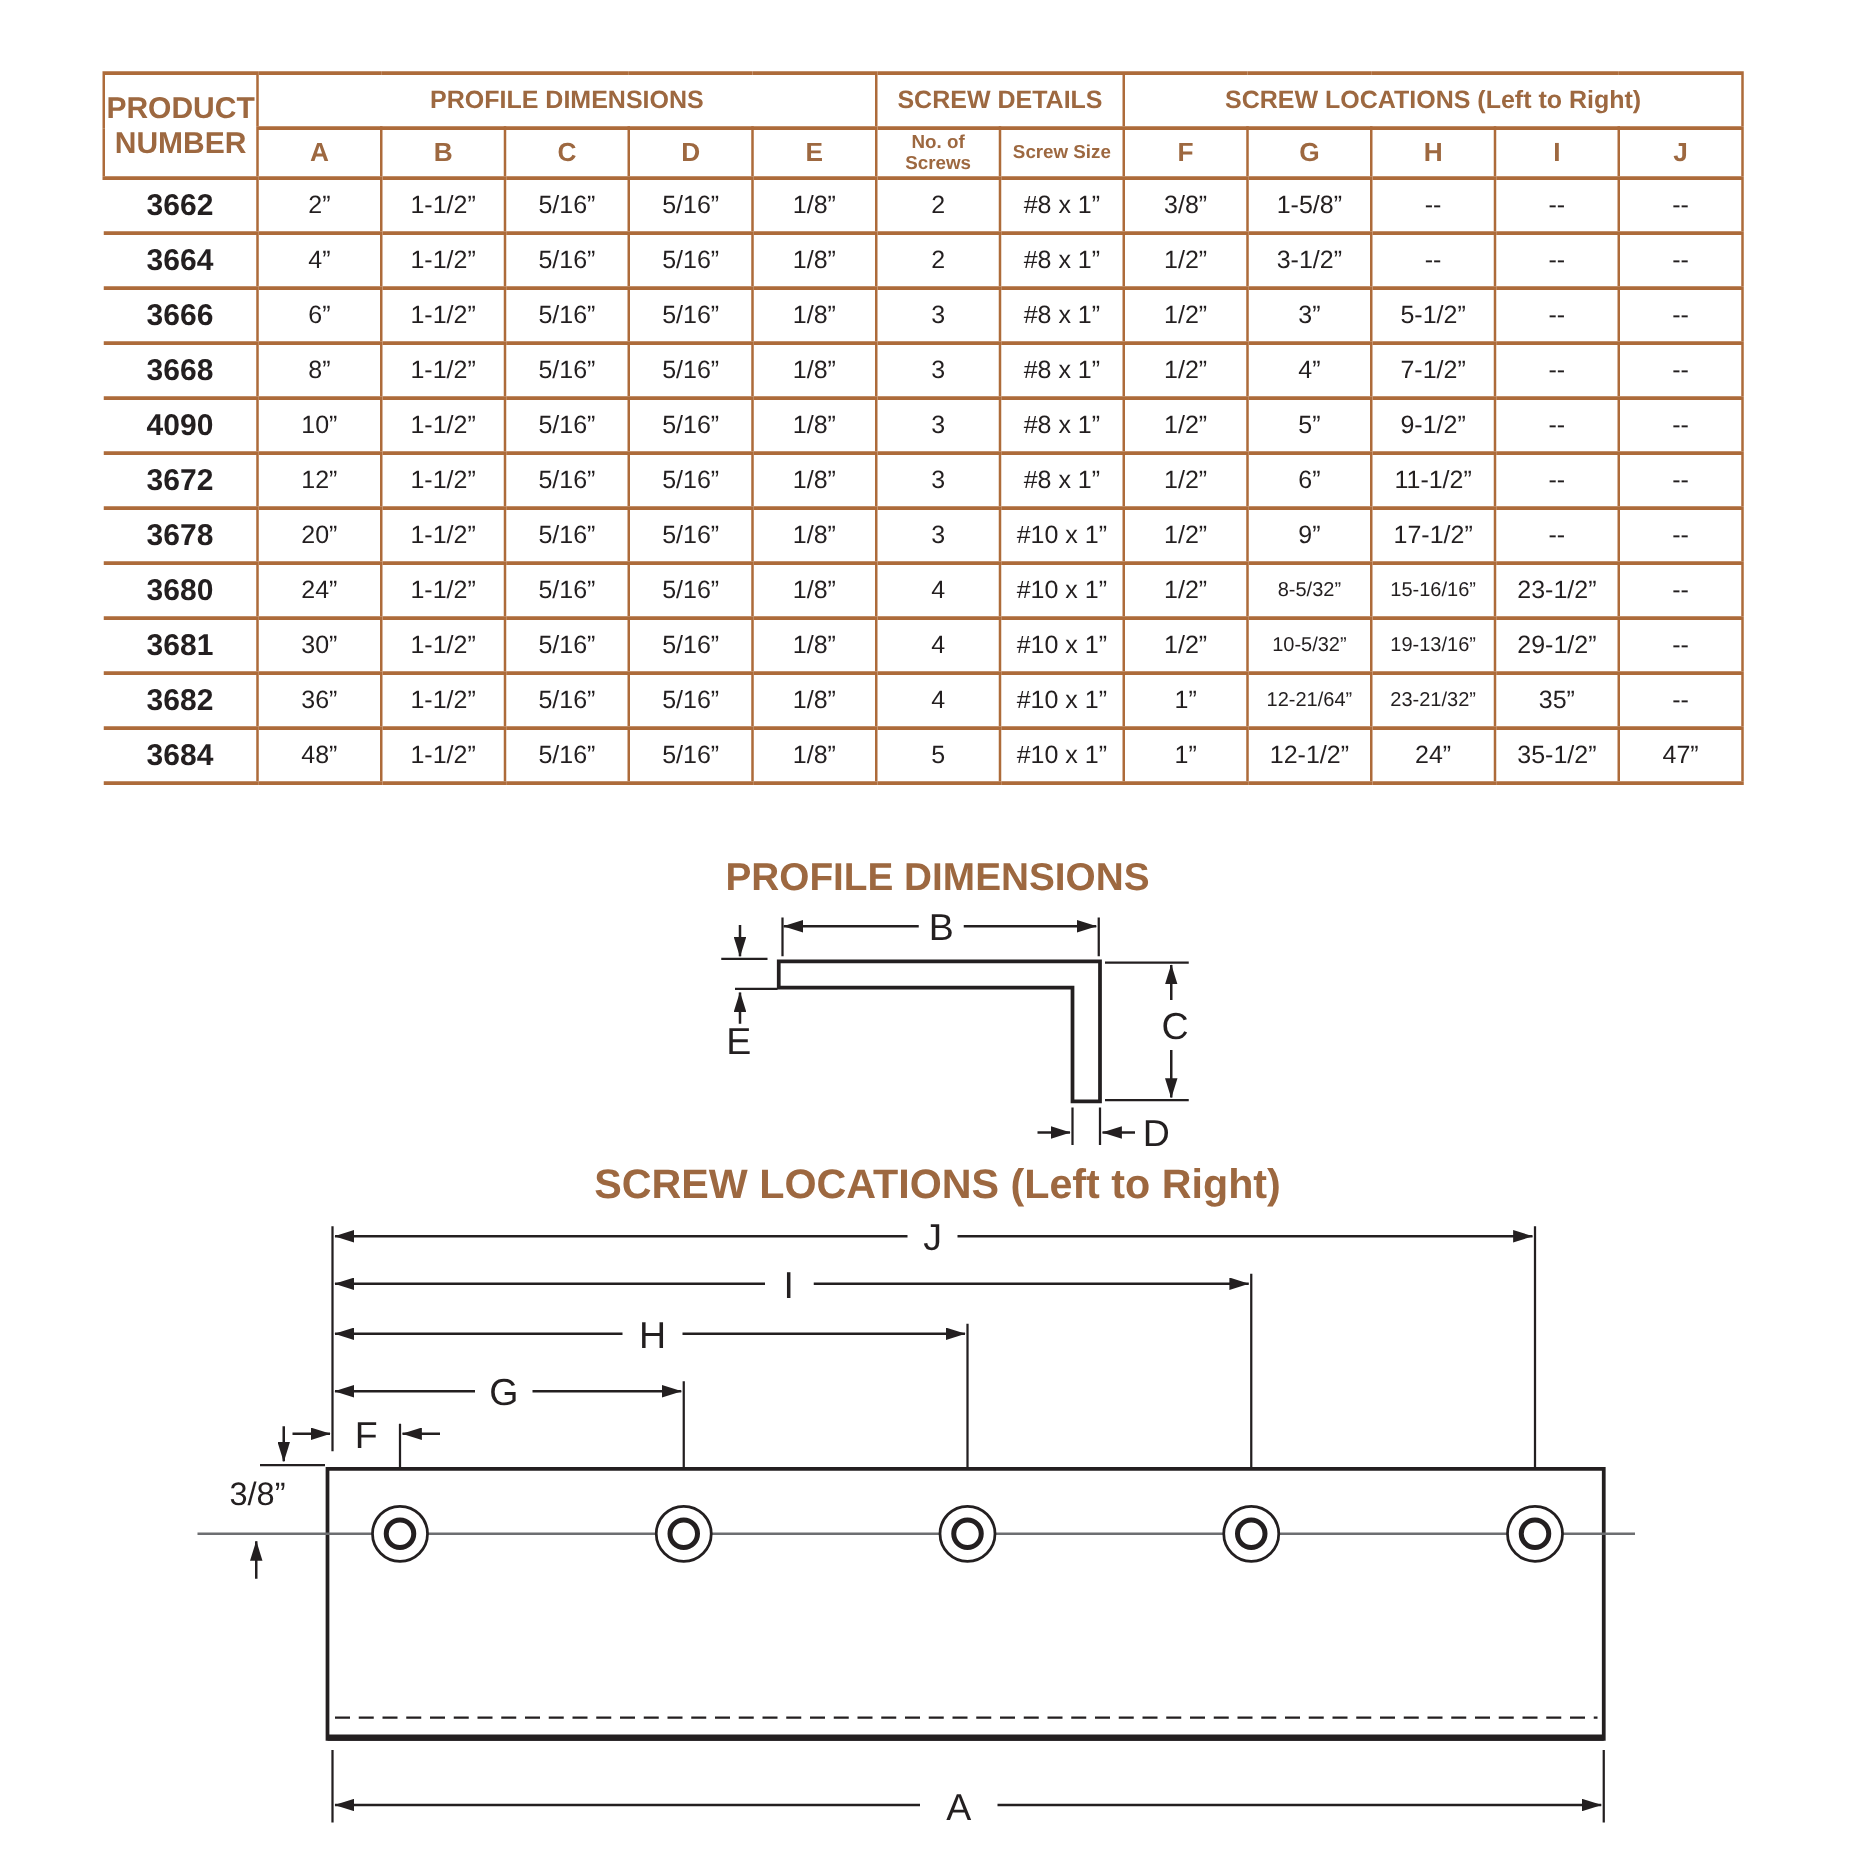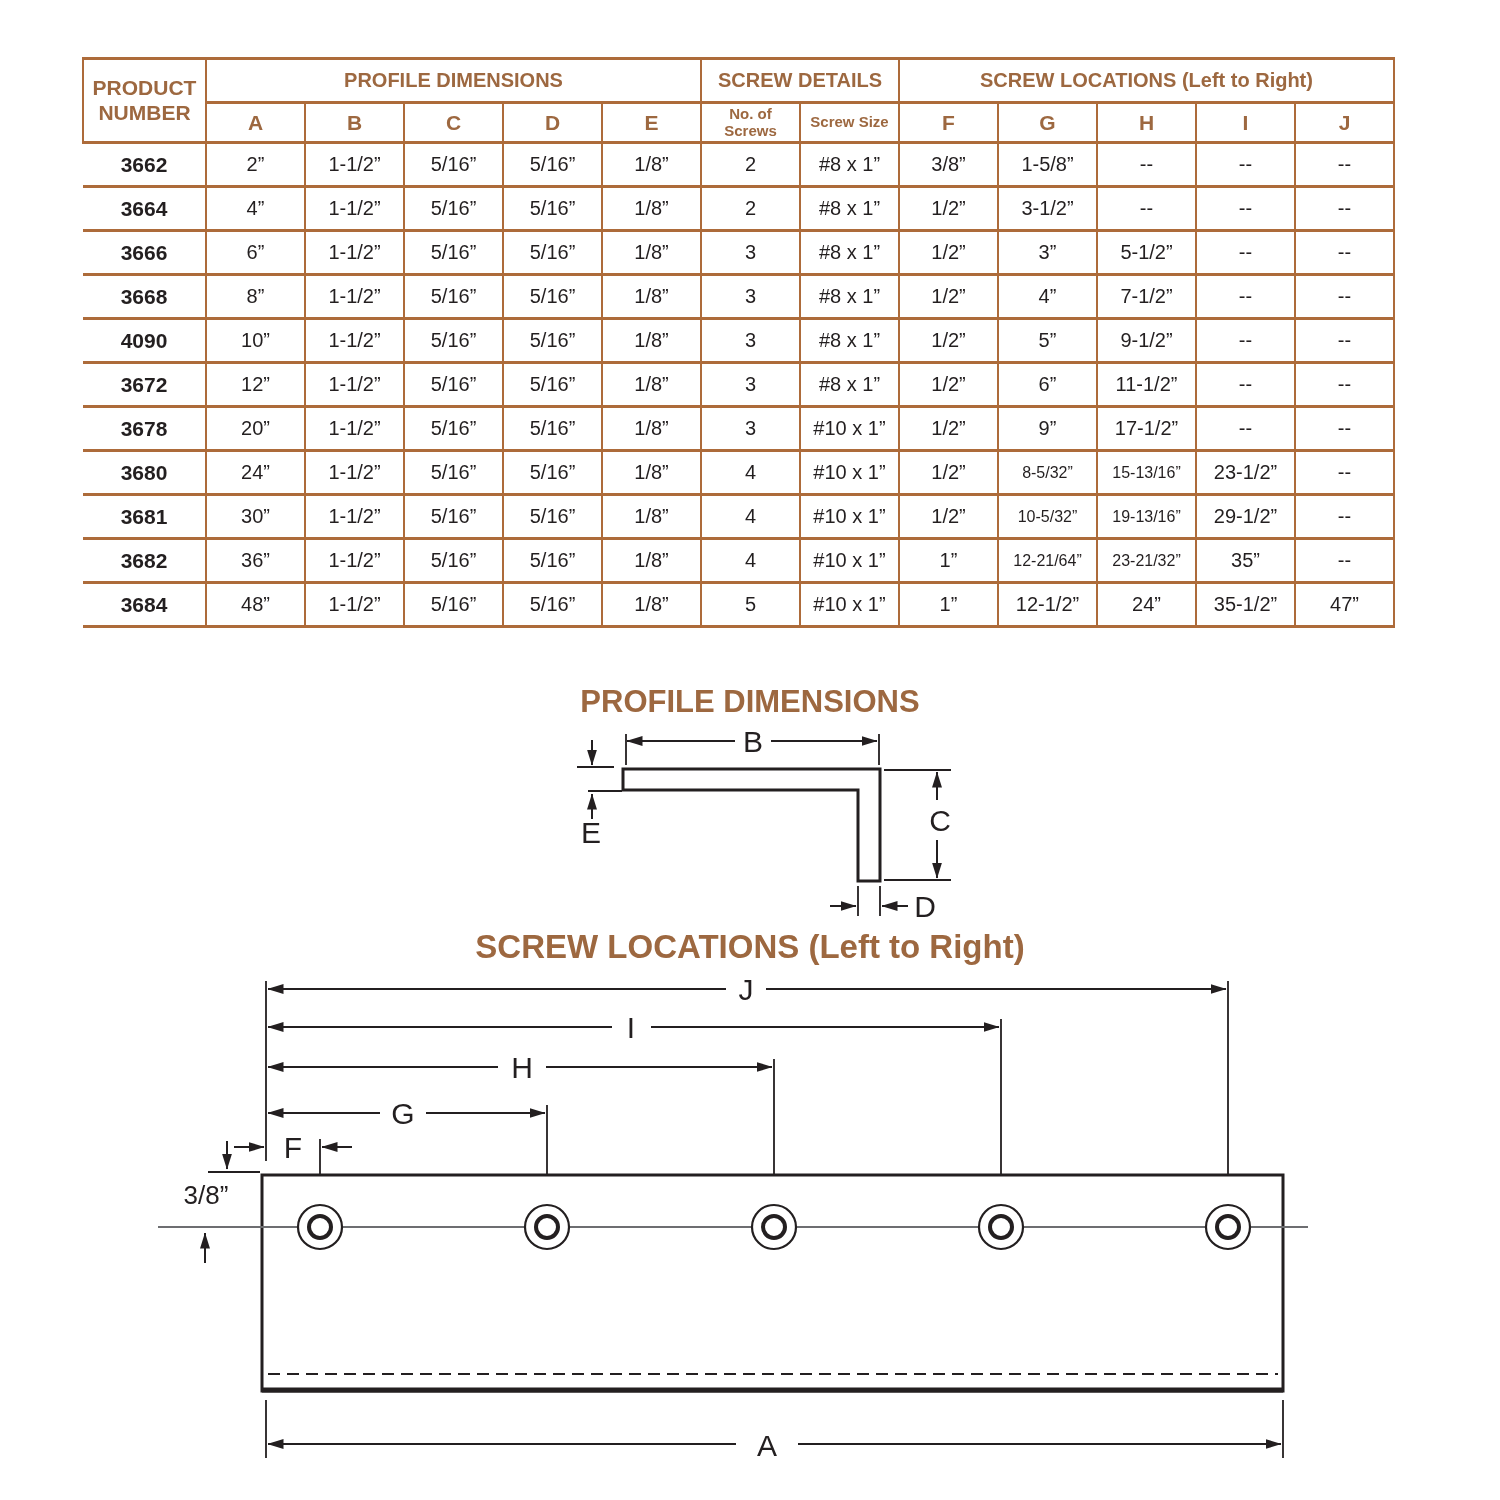--- a/index.html
+++ b/index.html
@@ -15,27 +15,27 @@
     border-collapse:collapse; table-layout:fixed;
   }
   table.spec th, table.spec td {
     border-left:2px solid #ad6b3a; border-right:2px solid #ad6b3a;
     border-top:3px solid #ad6b3a; border-bottom:3px solid #ad6b3a;
     padding:0; text-align:center; vertical-align:middle;
     overflow:hidden;
   }
   th.prodhead {
     border-left:none; border-top:none;
-    color:#9d6840; font-size:21px; font-weight:bold; line-height:1.15;
+    color:#9d6840; font-size:24px; font-weight:bold; line-height:1.15;
   }
   th.group { height:41px; color:#9d6840; font-size:20px; font-weight:bold; }
   th.colhead { height:37px; color:#9d6840; font-size:21px; font-weight:bold; }
   th.colhead.multi { font-size:15px; line-height:1.1;margin-top:24px; }
   table.spec td { height:41px; font-size:20px; font-weight:normal; }
-  table.spec td.prod { border-left:none; font-weight:bold; font-size:21px; }
+  table.spec td.prod { border-left:none; font-weight:bold; font-size:24px; }
   table.spec td.small { font-size:16px;margin-top:24px; }
 
   
   .diagram-title {
     position:absolute; left:0; width:1500px; text-align:center;
     font-weight:bold; color:#9d6840;
   }
   #profile-title { top:684px; font-size:31px; }
   #screw-title   { top:928px; font-size:33px; }
 
@@ -207,21 +207,21 @@
           <td class="prod">3680</td>
           <td>24”</td>
           <td>1-1/2”</td>
           <td>5/16”</td>
           <td>5/16”</td>
           <td>1/8”</td>
           <td>4</td>
           <td>#10 x 1”</td>
           <td>1/2”</td>
           <td class="small">8-5/32”</td>
-          <td class="small">15-13/16”</td>
+          <td class="small">15-16/16”</td>
           <td>23-1/2”</td>
           <td>--</td>
         </tr>
         <tr>
           <td class="prod">3681</td>
           <td>30”</td>
           <td>1-1/2”</td>
           <td>5/16”</td>
           <td>5/16”</td>
           <td>1/8”</td>

